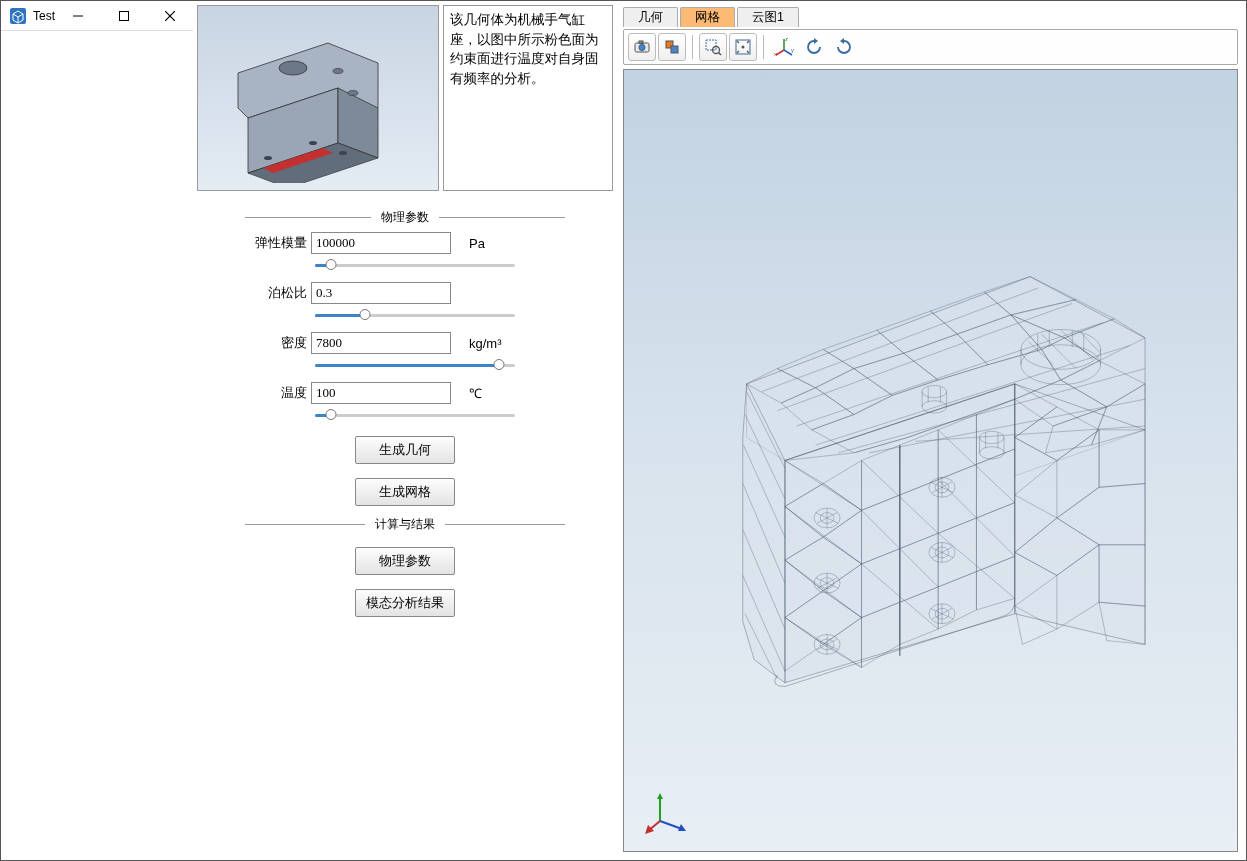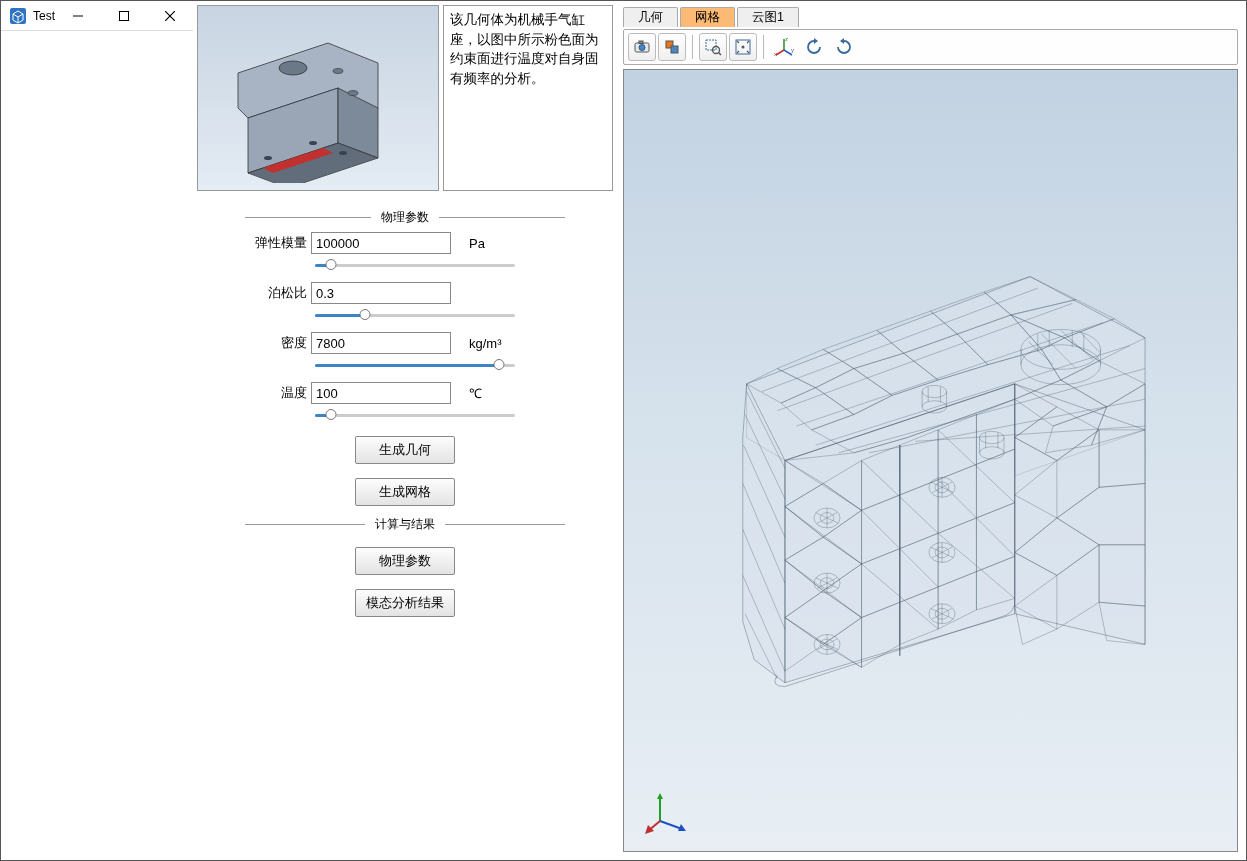--- a/index.html
+++ b/index.html
@@ -14,21 +14,21 @@
 .left-panel { width: 420px; display: flex; flex-direction: column; }
 .top-row { display: flex; height: 190px; gap: 4px; padding: 2px; }
 .thumb-box { width: 242px; border: 1px solid #999; background: linear-gradient(to bottom, #c8d4e2, #e4ecf4); display: flex; align-items: center; justify-content: center; }
 .desc-box { flex: 1; border: 1px solid #999; padding: 4px 6px; font-size: 13.5px; line-height: 1.45; background: #fff; }
 .params { padding: 6px 50px 0 50px; }
 .group-header { display: flex; align-items: center; gap: 10px; margin: 10px 0 6px 0; }
 .group-line { flex: 1; height: 1px; background: #999; }
 .group-title { font-size: 12px; }
 .param-row { display: flex; align-items: center; margin-top: 6px; }
 .param-label { width: 66px; text-align: right; font-size: 13px; padding-right: 4px; }
-.param-input { width: 140px; height: 22px; border: 1px solid #888; font-size: 13px; padding: 0 4px; background: #fff; }
+.param-input { width: 140px; height: 22px; border: 1px solid #888; font-size: 13px; padding: 0 4px; background: #fff; font-family: Liberation Serif, serif; }
 .param-unit { font-size: 13px; margin-left: 18px; }
 .slider-wrap { margin: 4px 0 10px 70px; width: 200px; position: relative; height: 14px; }
 .slider-track { position: absolute; top: 6px; left: 0; right: 0; height: 3px; background: #ccc; border-radius: 2px; }
 .slider-fill { position: absolute; top: 6px; left: 0; height: 3px; background: #3d84c6; border-radius: 2px; }
 .slider-thumb { position: absolute; top: 1px; width: 11px; height: 11px; background: #fff; border: 1px solid #777; border-radius: 50%; transform: translateX(-50%); }
 .action-btn { display: block; width: 100px; height: 28px; margin: 14px auto 0 auto; border: 1px solid #888; background: linear-gradient(to bottom, #fdfdfd, #e3e3e3); font-size: 13px; cursor: pointer; border-radius: 2px; }
 .right-panel { flex: 1; display: flex; flex-direction: column; }
 .tabs { display: flex; height: 24px; align-items: flex-end; padding-left: 6px; }
 .tab { padding: 1px 14px; font-size: 12.5px; border: 1px solid #aaa; border-bottom: none; background: #efefef; margin-right: 2px; cursor: pointer; border-radius: 2px 2px 0 0; }
 .tab.active { background: #fdba74; }

